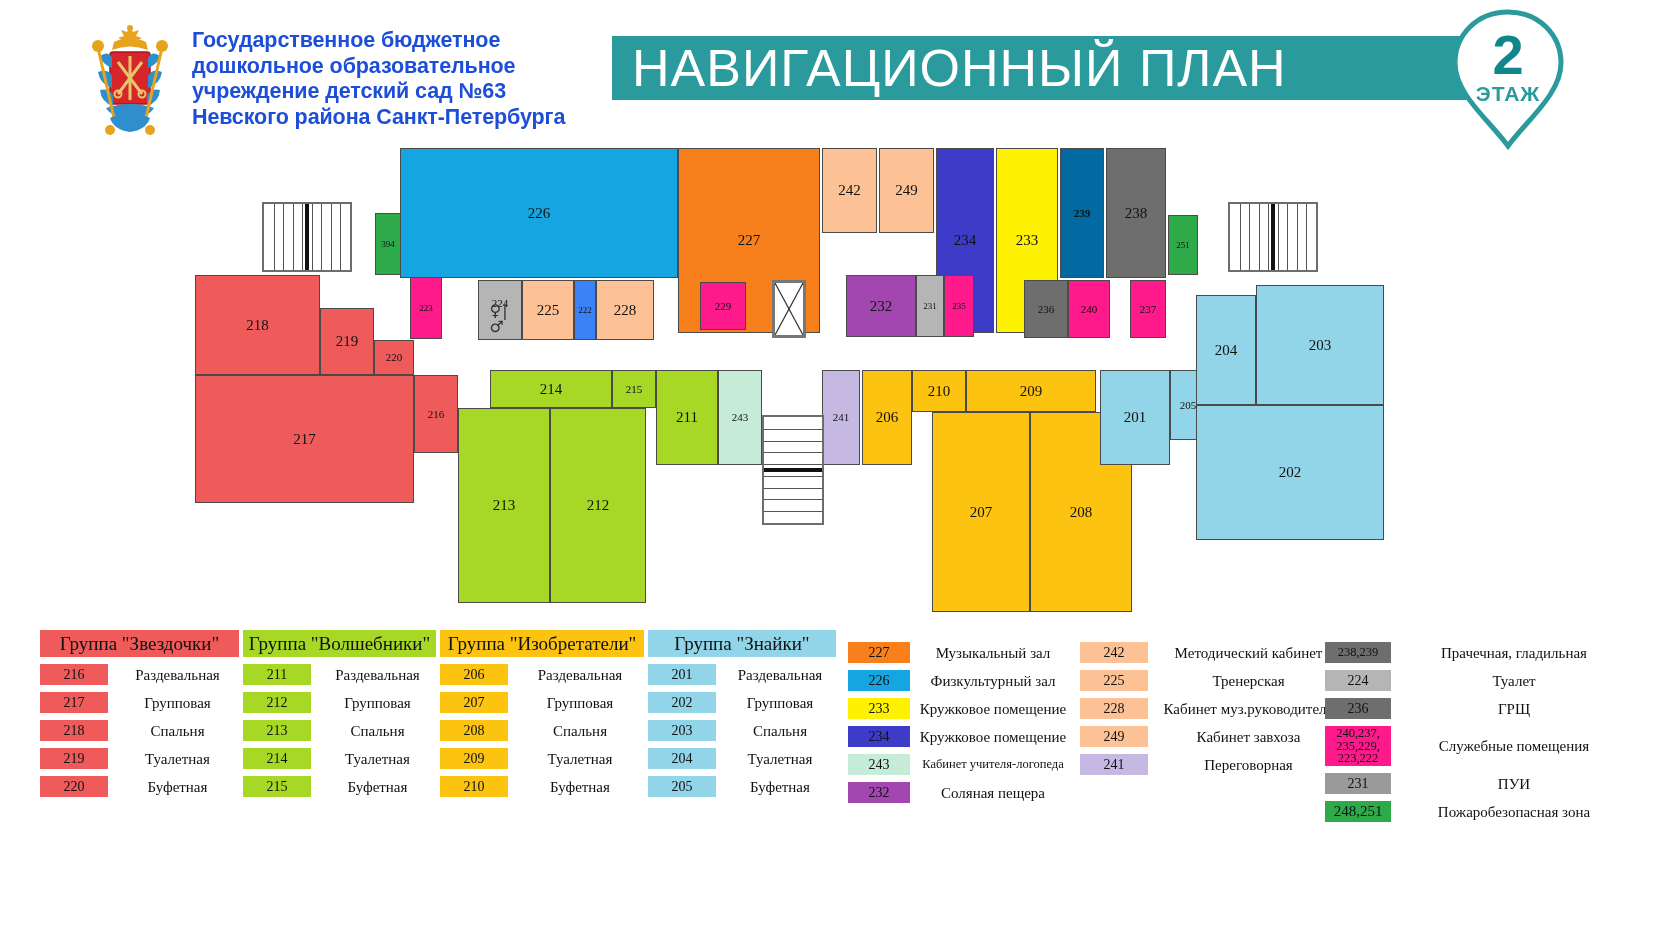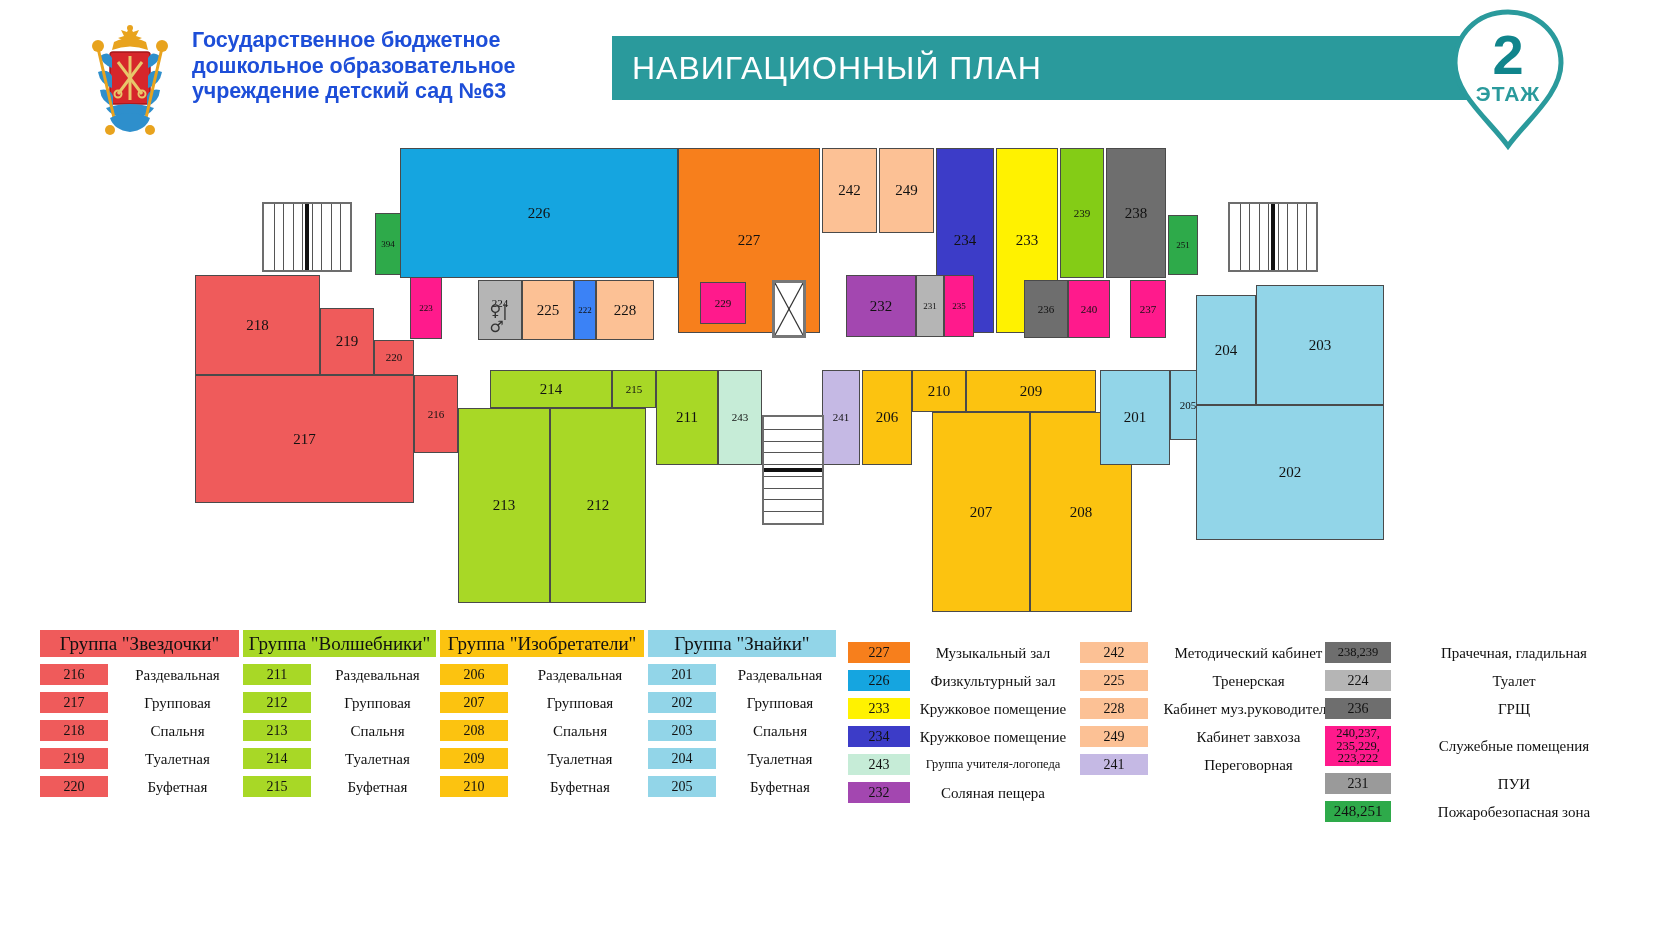--- a/index.html
+++ b/index.html
@@ -9,21 +9,21 @@
   
   #header{position:absolute;left:0;top:0;width:1680px;height:150px;}
   #emblem{position:absolute;left:80px;top:22px;width:100px;height:120px;}
   #org-title{position:absolute;left:192px;top:28px;width:420px;
     font-family:"Liberation Sans",sans-serif;font-size:21.5px;line-height:25.5px;
     font-weight:700;color:#1d4ed8;letter-spacing:-0.1px;}
   #org-title div{white-space:nowrap;}
   #title-banner{position:absolute;left:612px;top:36px;width:930px;height:64px;
     background:#2a9a9c;}
   #title-banner span{position:absolute;left:20px;top:50%;transform:translateY(-50%);
-    font-family:"Liberation Sans",sans-serif;font-size:32px;font-weight:400;
+    font-family:"Liberation Sans",sans-serif;font-size:52px;font-weight:400;
     color:#ffffff;letter-spacing:1px;transform-origin:left center;}
   #floor-pin{position:absolute;left:1449px;top:8px;width:118px;height:142px;}
   #floor-pin .pin-num{position:absolute;left:0;top:14px;width:118px;text-align:center;
     font-family:"Liberation Sans",sans-serif;font-size:56px;font-weight:700;color:#10858c;}
   #floor-pin .pin-lab{position:absolute;left:0;top:74px;width:118px;text-align:center;
     font-family:"Liberation Sans",sans-serif;font-size:21px;font-weight:700;color:#2a9a9c;letter-spacing:1px;}
 
   
   #plan{position:absolute;left:0;top:140px;width:1680px;height:490px;}
   .room{position:absolute;box-sizing:border-box;border:1.6px solid #4a4a4a;
@@ -87,20 +87,21 @@
           <circle cx="30" cy="108" r="5" fill="#e8a31e"></circle>
           <circle cx="70" cy="108" r="5" fill="#e8a31e"></circle>
         </g>
       </svg>
     </div>
 
     <div id="org-title">
       <div>Государственное бюджетное</div>
       <div>дошкольное образовательное</div>
       <div>учреждение детский сад №63</div>
+      <div>Невского района Санкт-Петербурга</div>
     </div>
 
     <div id="title-banner">
       <span>НАВИГАЦИОННЫЙ ПЛАН</span>
     </div>
 
     <div id="floor-pin">
       <svg viewBox="0 0 118 142" width="118" height="142" style="position:absolute;left:0;top:0;">
         <path d="M59 4 C28 4 6 27 6 55 C6 86 40 112 59 138 C78 112 112 86 112 55 C112 27 90 4 59 4 Z" fill="#ffffff" stroke="#2a9a9c" stroke-width="5"></path>
       </svg>
@@ -122,21 +123,21 @@
         </div>
         <div class="room" style="left: 879px; top: 8px; width: 55px; height: 85px; background: rgb(252, 193, 149);">
           <span class="lbl">249</span>
         </div>
         <div class="room" style="left: 936px; top: 8px; width: 58px; height: 185px; background: rgb(60, 60, 200);">
           <span class="lbl">234</span>
         </div>
         <div class="room" style="left: 996px; top: 8px; width: 62px; height: 185px; background: rgb(255, 242, 0);">
           <span class="lbl">233</span>
         </div>
-        <div class="room sm" style="left: 1060px; top: 8px; width: 44px; height: 130px; background: #84cc16;">
+        <div class="room sm" style="left: 1060px; top: 8px; width: 44px; height: 130px; background: #0369a1; font-weight: bold;">
           <span class="lbl">239</span>
         </div>
         <div class="room" style="left: 1106px; top: 8px; width: 60px; height: 130px; background: rgb(110, 110, 110);">
           <span class="lbl">238</span>
         </div>
         <div class="room xs" style="left: 1168px; top: 75px; width: 30px; height: 60px; background: rgb(46, 170, 74);">
           <span class="lbl">251</span>
         </div>
         <div class="room xs" style="left: 375px; top: 73px; width: 26px; height: 62px; background: rgb(46, 170, 74);">
           <span class="lbl">394</span>
@@ -150,21 +151,21 @@
         </div>
         <div class="room" style="left: 522px; top: 140px; width: 52px; height: 60px; background: rgb(252, 193, 149);">
           <span class="lbl">225</span>
         </div>
         <div class="room xs" style="left: 574px; top: 140px; width: 22px; height: 60px; background: #3b82f6; justify-content: center;">
           <span class="lbl">222</span>
         </div>
         <div class="room" style="left: 596px; top: 140px; width: 58px; height: 60px; background: rgb(252, 193, 149);">
           <span class="lbl">228</span>
         </div>
-        <div class="room sm" style="left: 700px; top: 142px; width: 46px; height: 42px; background: rgb(255, 26, 140);">
+        <div class="room sm" style="left: 700px; top: 142px; width: 46px; height: 48px; background: rgb(255, 26, 140);">
           <span class="lbl">229</span>
         </div>
         <div class="room" style="left: 846px; top: 135px; width: 70px; height: 62px; background: rgb(163, 71, 176);">
           <span class="lbl">232</span>
         </div>
         <div class="room xs" style="left: 916px; top: 135px; width: 28px; height: 62px; background: rgb(181, 181, 181);">
           <span class="lbl">231</span>
         </div>
         <div class="room xs" style="left: 944px; top: 135px; width: 30px; height: 62px; background: rgb(255, 26, 140); align-items: center;">
           <span class="lbl">235</span>
@@ -443,21 +444,21 @@
         <div class="lg-row">
           <div class="lg-sw" style="background: rgb(60, 60, 200); width: 62px;">
             <span>234</span>
           </div>
           <div class="lg-txt" style="width: 150px; margin-left: 8px;">Кружковое помещение</div>
         </div>
         <div class="lg-row">
           <div class="lg-sw" style="background: rgb(198, 236, 215); width: 62px;">
             <span>243</span>
           </div>
-          <div class="lg-txt two" style="width: 150px; margin-left: 8px;">Группа учителя-логопеда</div>
+          <div class="lg-txt two" style="width: 150px; margin-left: 8px;">Кабинет учителя-логопеда</div>
         </div>
         <div class="lg-row">
           <div class="lg-sw" style="background: rgb(163, 71, 176); width: 62px;">
             <span>232</span>
           </div>
           <div class="lg-txt" style="width: 150px; margin-left: 8px;">Соляная пещера</div>
         </div>
       </div>
       <div class="lg-col" style="left: 1080px; top: 5px;">
         <div class="lg-row">

